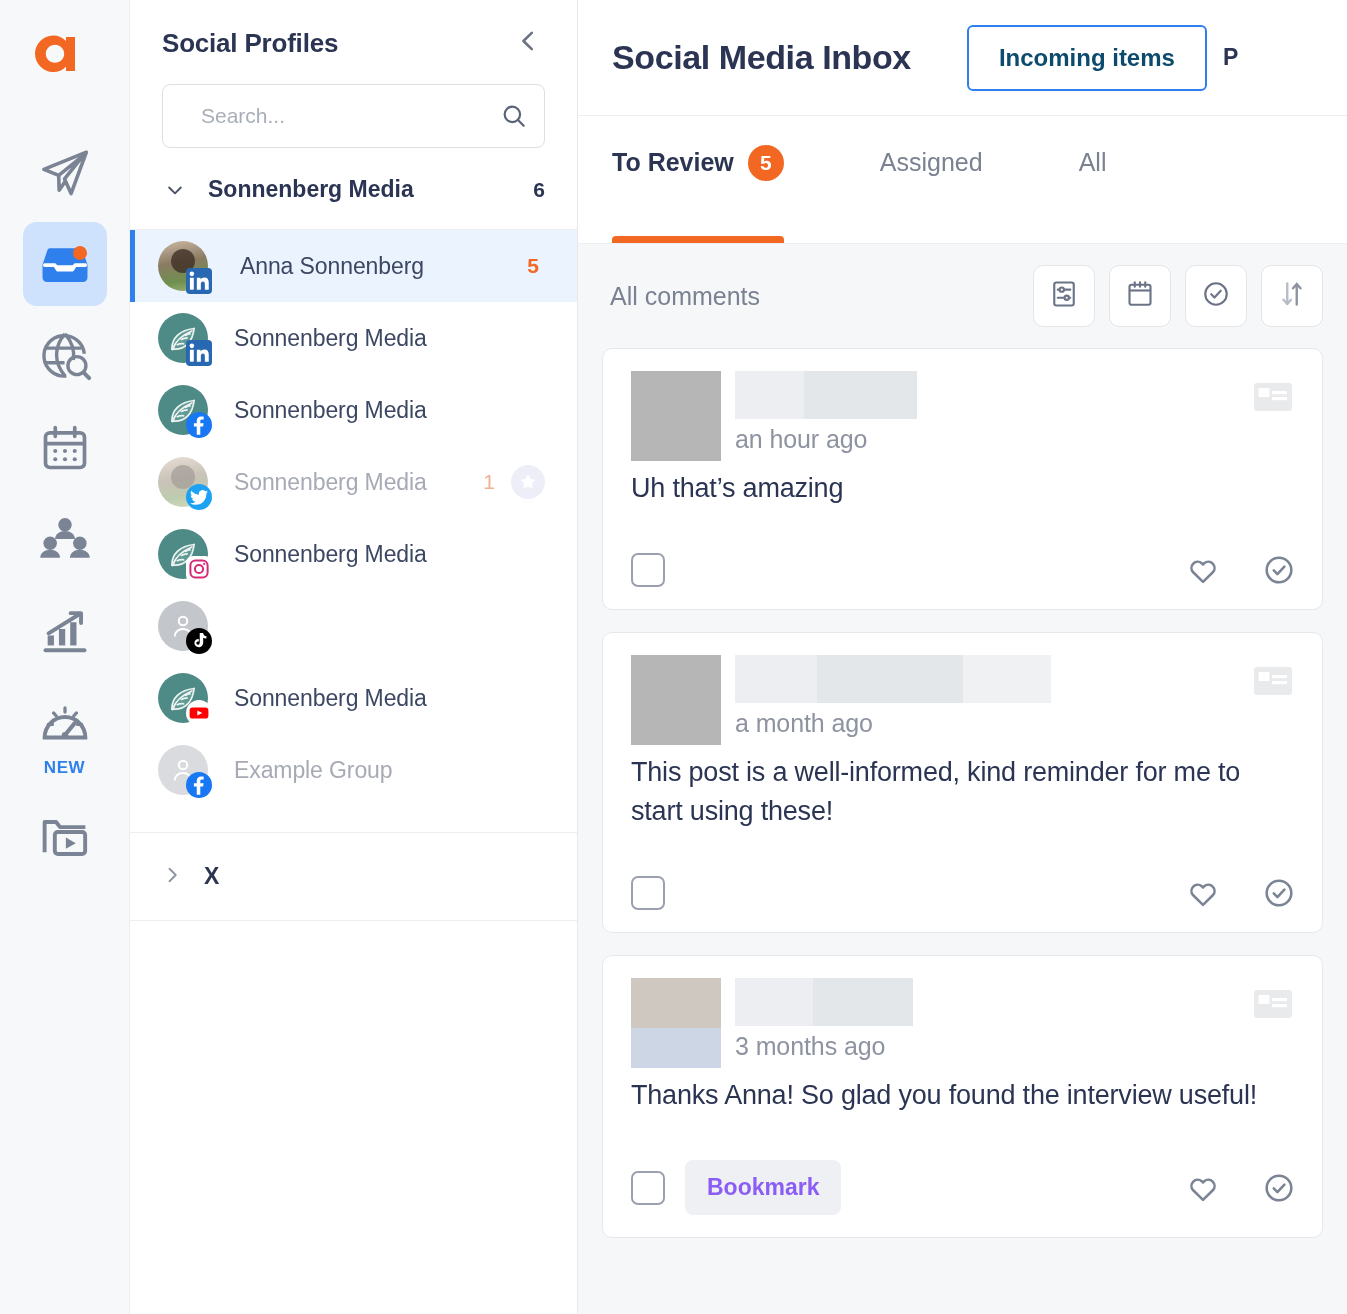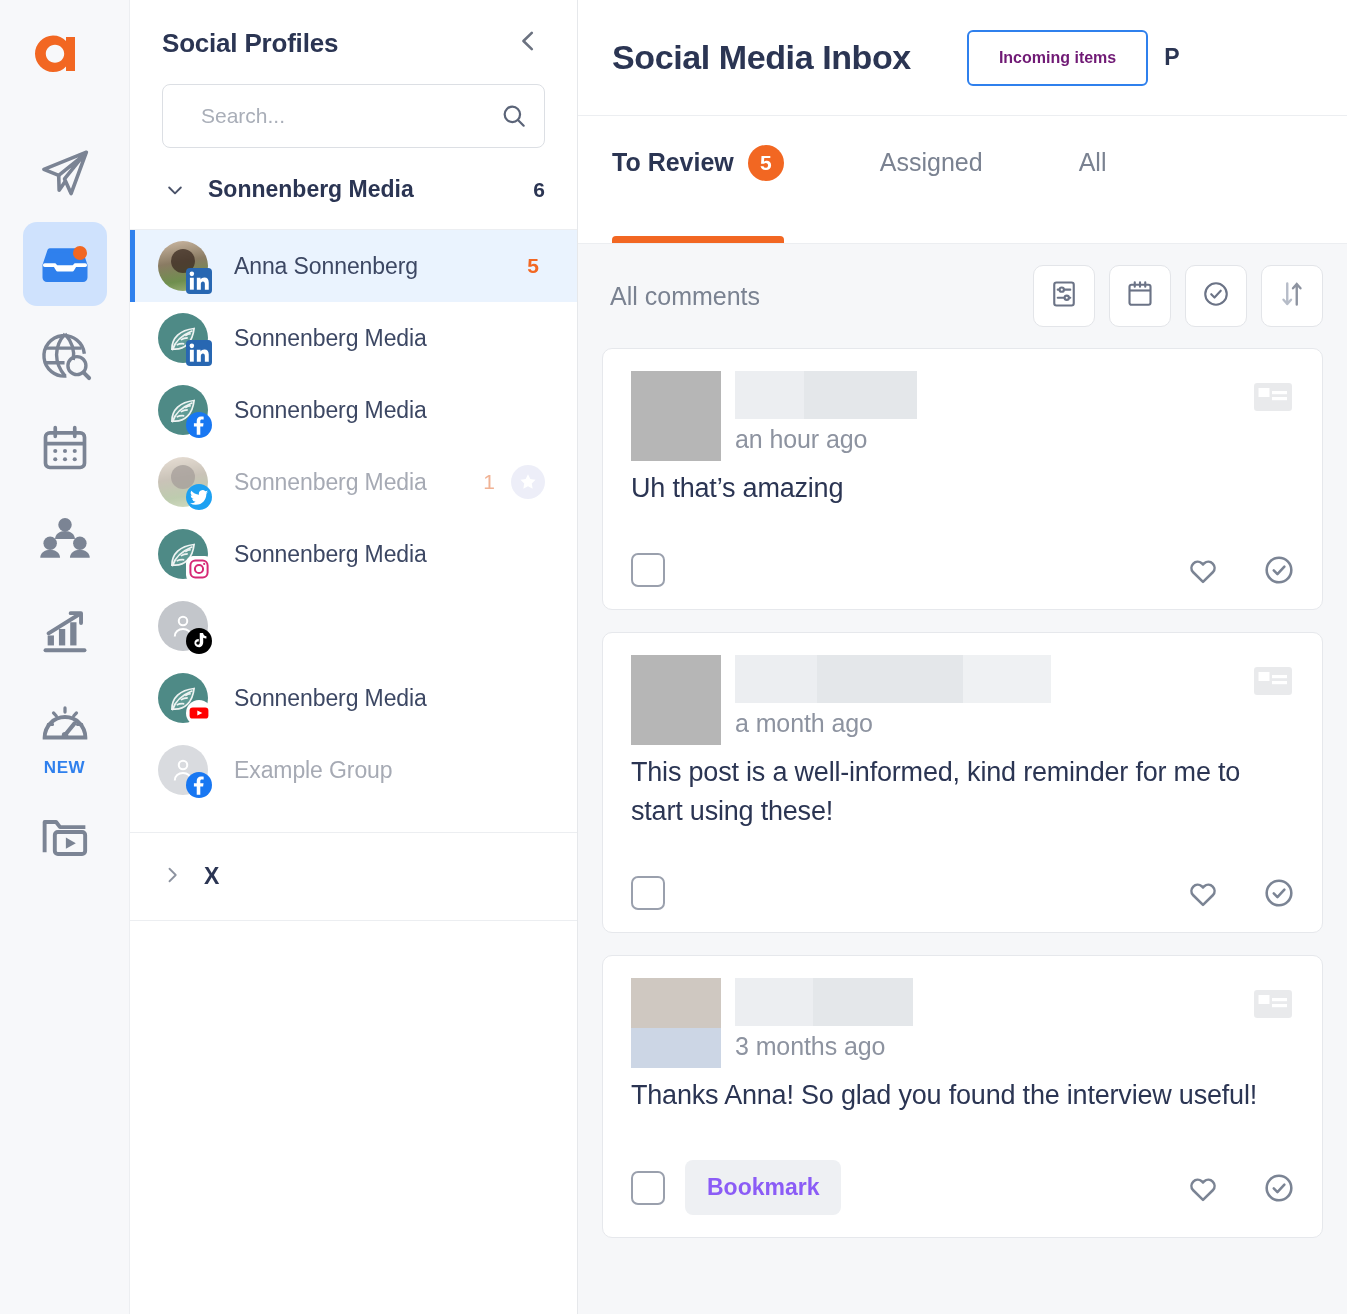--- a/index.html
+++ b/index.html
@@ -97,21 +97,21 @@
   .group-count { font-size: 21px; color: #2b3553; font-weight: bold; }
 
   .profile-list { display: flex; flex-direction: column; }
   .profile-row {
     display: flex; align-items: center;
     height: 72px;
     padding: 0 32px 0 28px;
     cursor: pointer;
     position: relative;
   }
-  .profile-row.selected { background: #eaf3fe; }
+  .profile-row.selected { background: #eaf3fe; gap: 6px; }
   .profile-row.selected::before {
     content: ""; position: absolute; left: 0; top: 0; bottom: 0;
     width: 5px; background: #2f80ed;
   }
   .avatar-wrap { position: relative; width: 50px; height: 50px; min-width: 50px; }
   .avatar {
     width: 50px; height: 50px; border-radius: 50%;
     overflow: hidden; position: relative;
     background: #4e8a86;
     display: flex; align-items: center; justify-content: center;
@@ -170,21 +170,21 @@
     border-bottom: 1px solid #eceef1;
     flex-shrink: 0;
   }
   .main-title {
     font-size: 34px; font-weight: bold; color: #2b3553;
     letter-spacing: -0.4px; white-space: nowrap; text-align: right;
   }
   .head-actions { display: flex; align-items: center; margin-left: 56px; }
   .incoming-btn {
     border: 2px solid #2f80ed; border-radius: 6px;
-    color: #701a75; font-size: 16px; font-weight: bold;
+    color: #0c4a6e; font-size: 24px; font-weight: bold;
     padding: 17px 30px; background: #fff; cursor: pointer;
     white-space: nowrap;
     font-family: "Liberation Sans", sans-serif;
   }
   .cut-btn {
     margin-left: 16px; font-size: 23px; font-weight: bold;
     color: #2b3553; white-space: nowrap; cursor: pointer;
   }
 
   .tabs {

